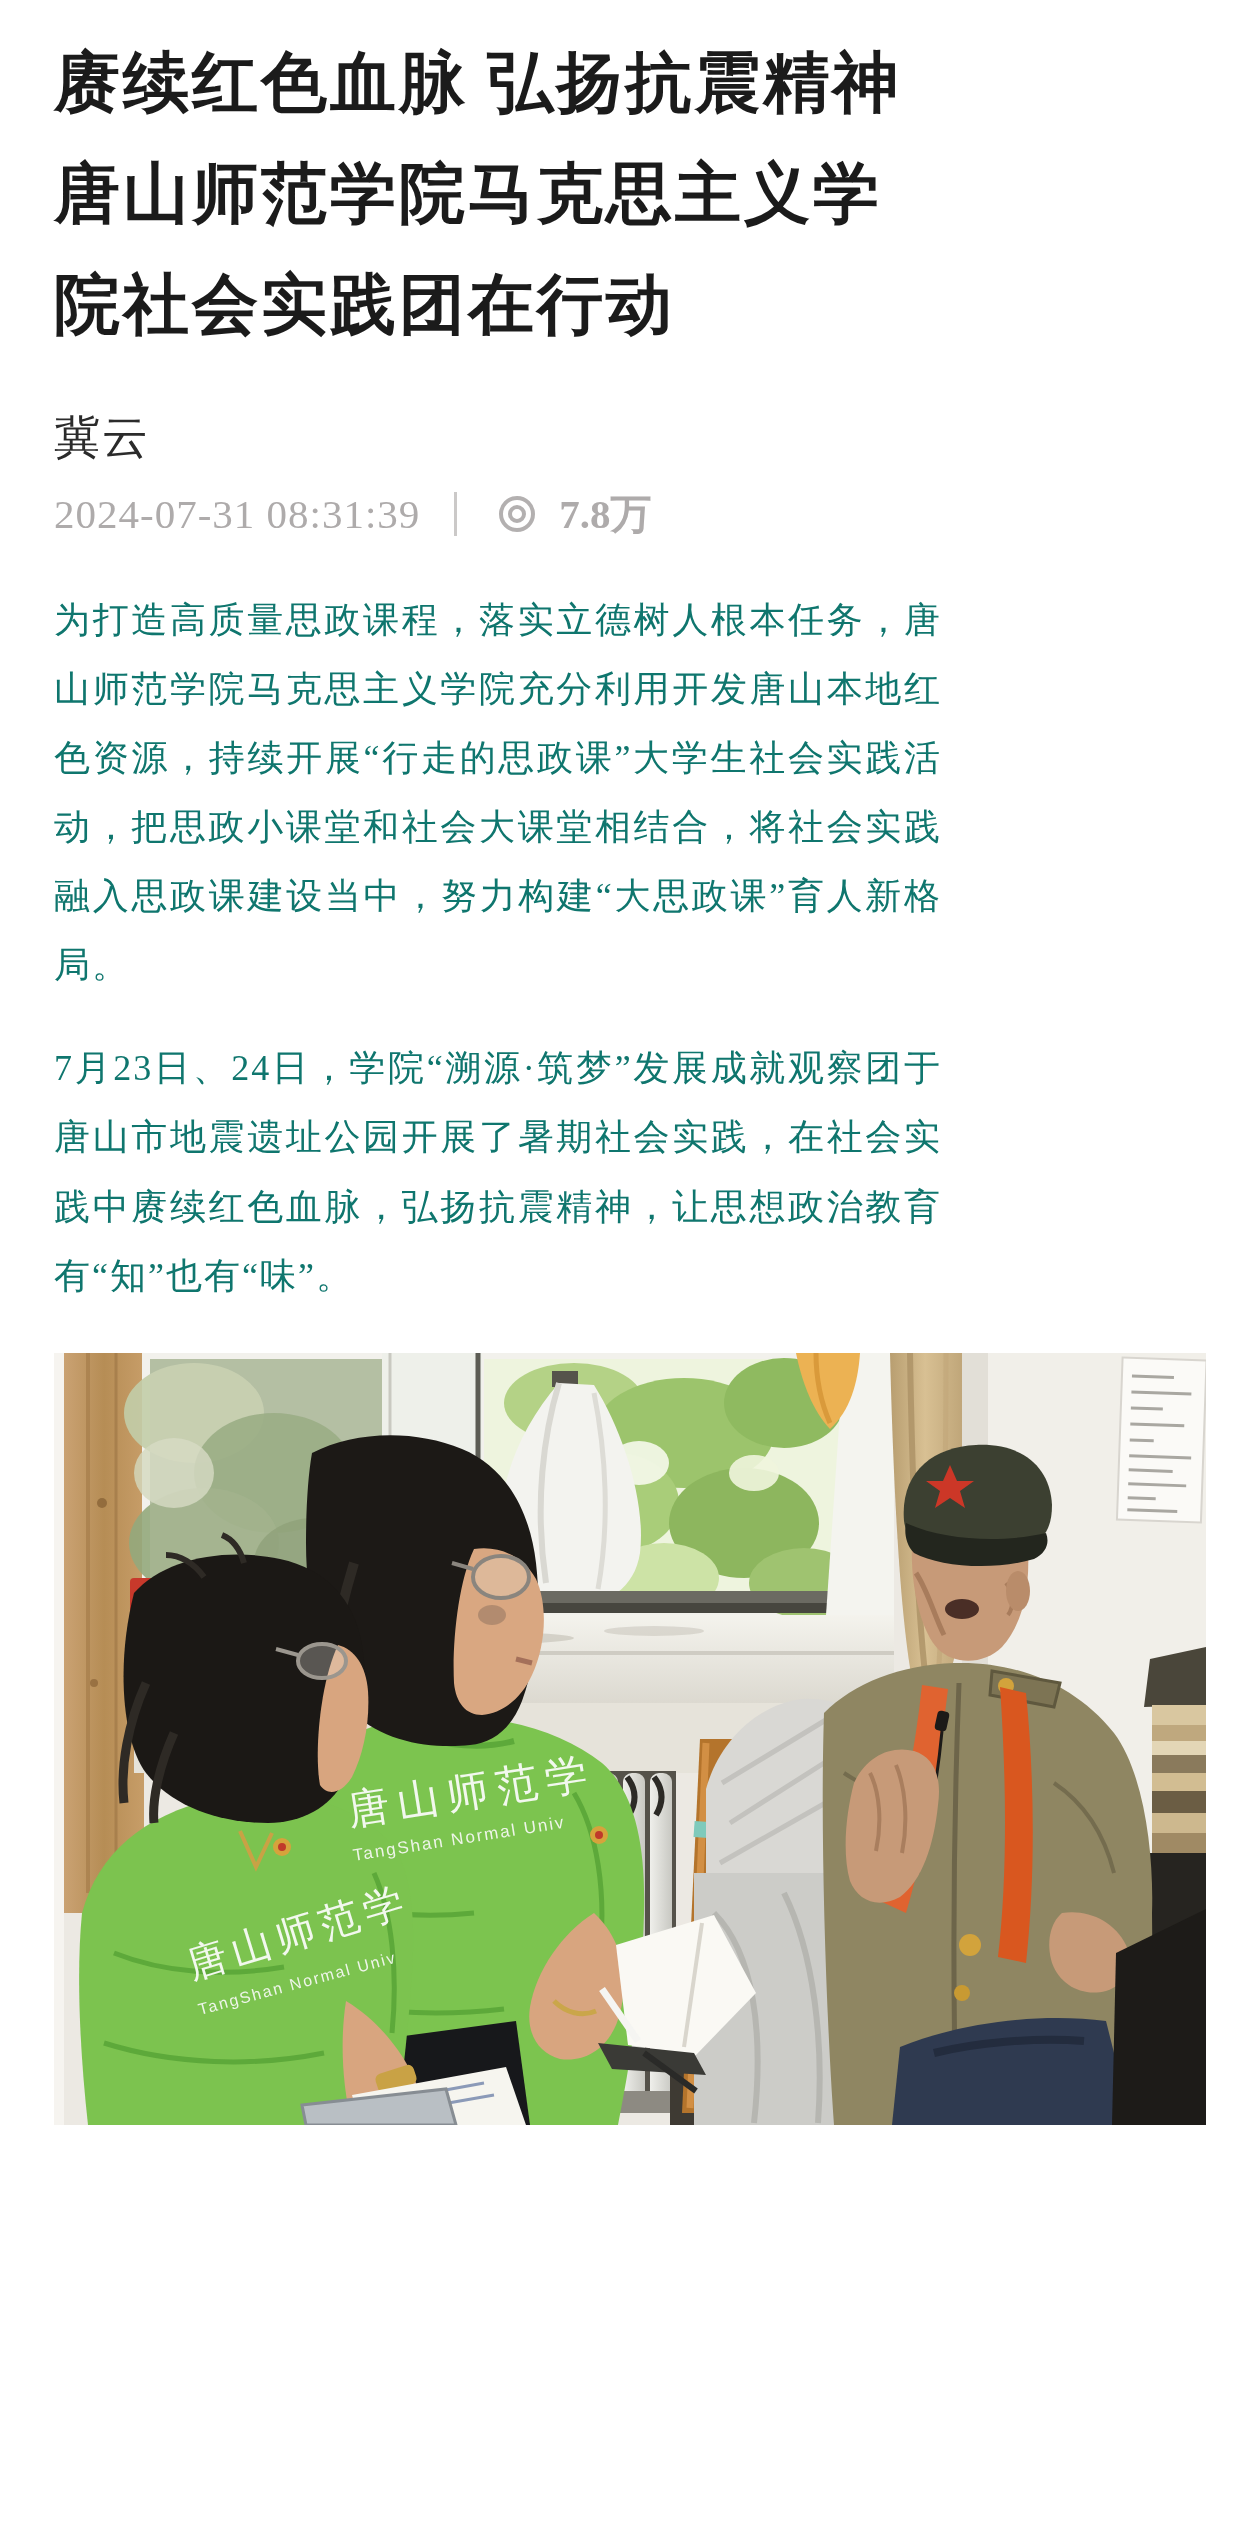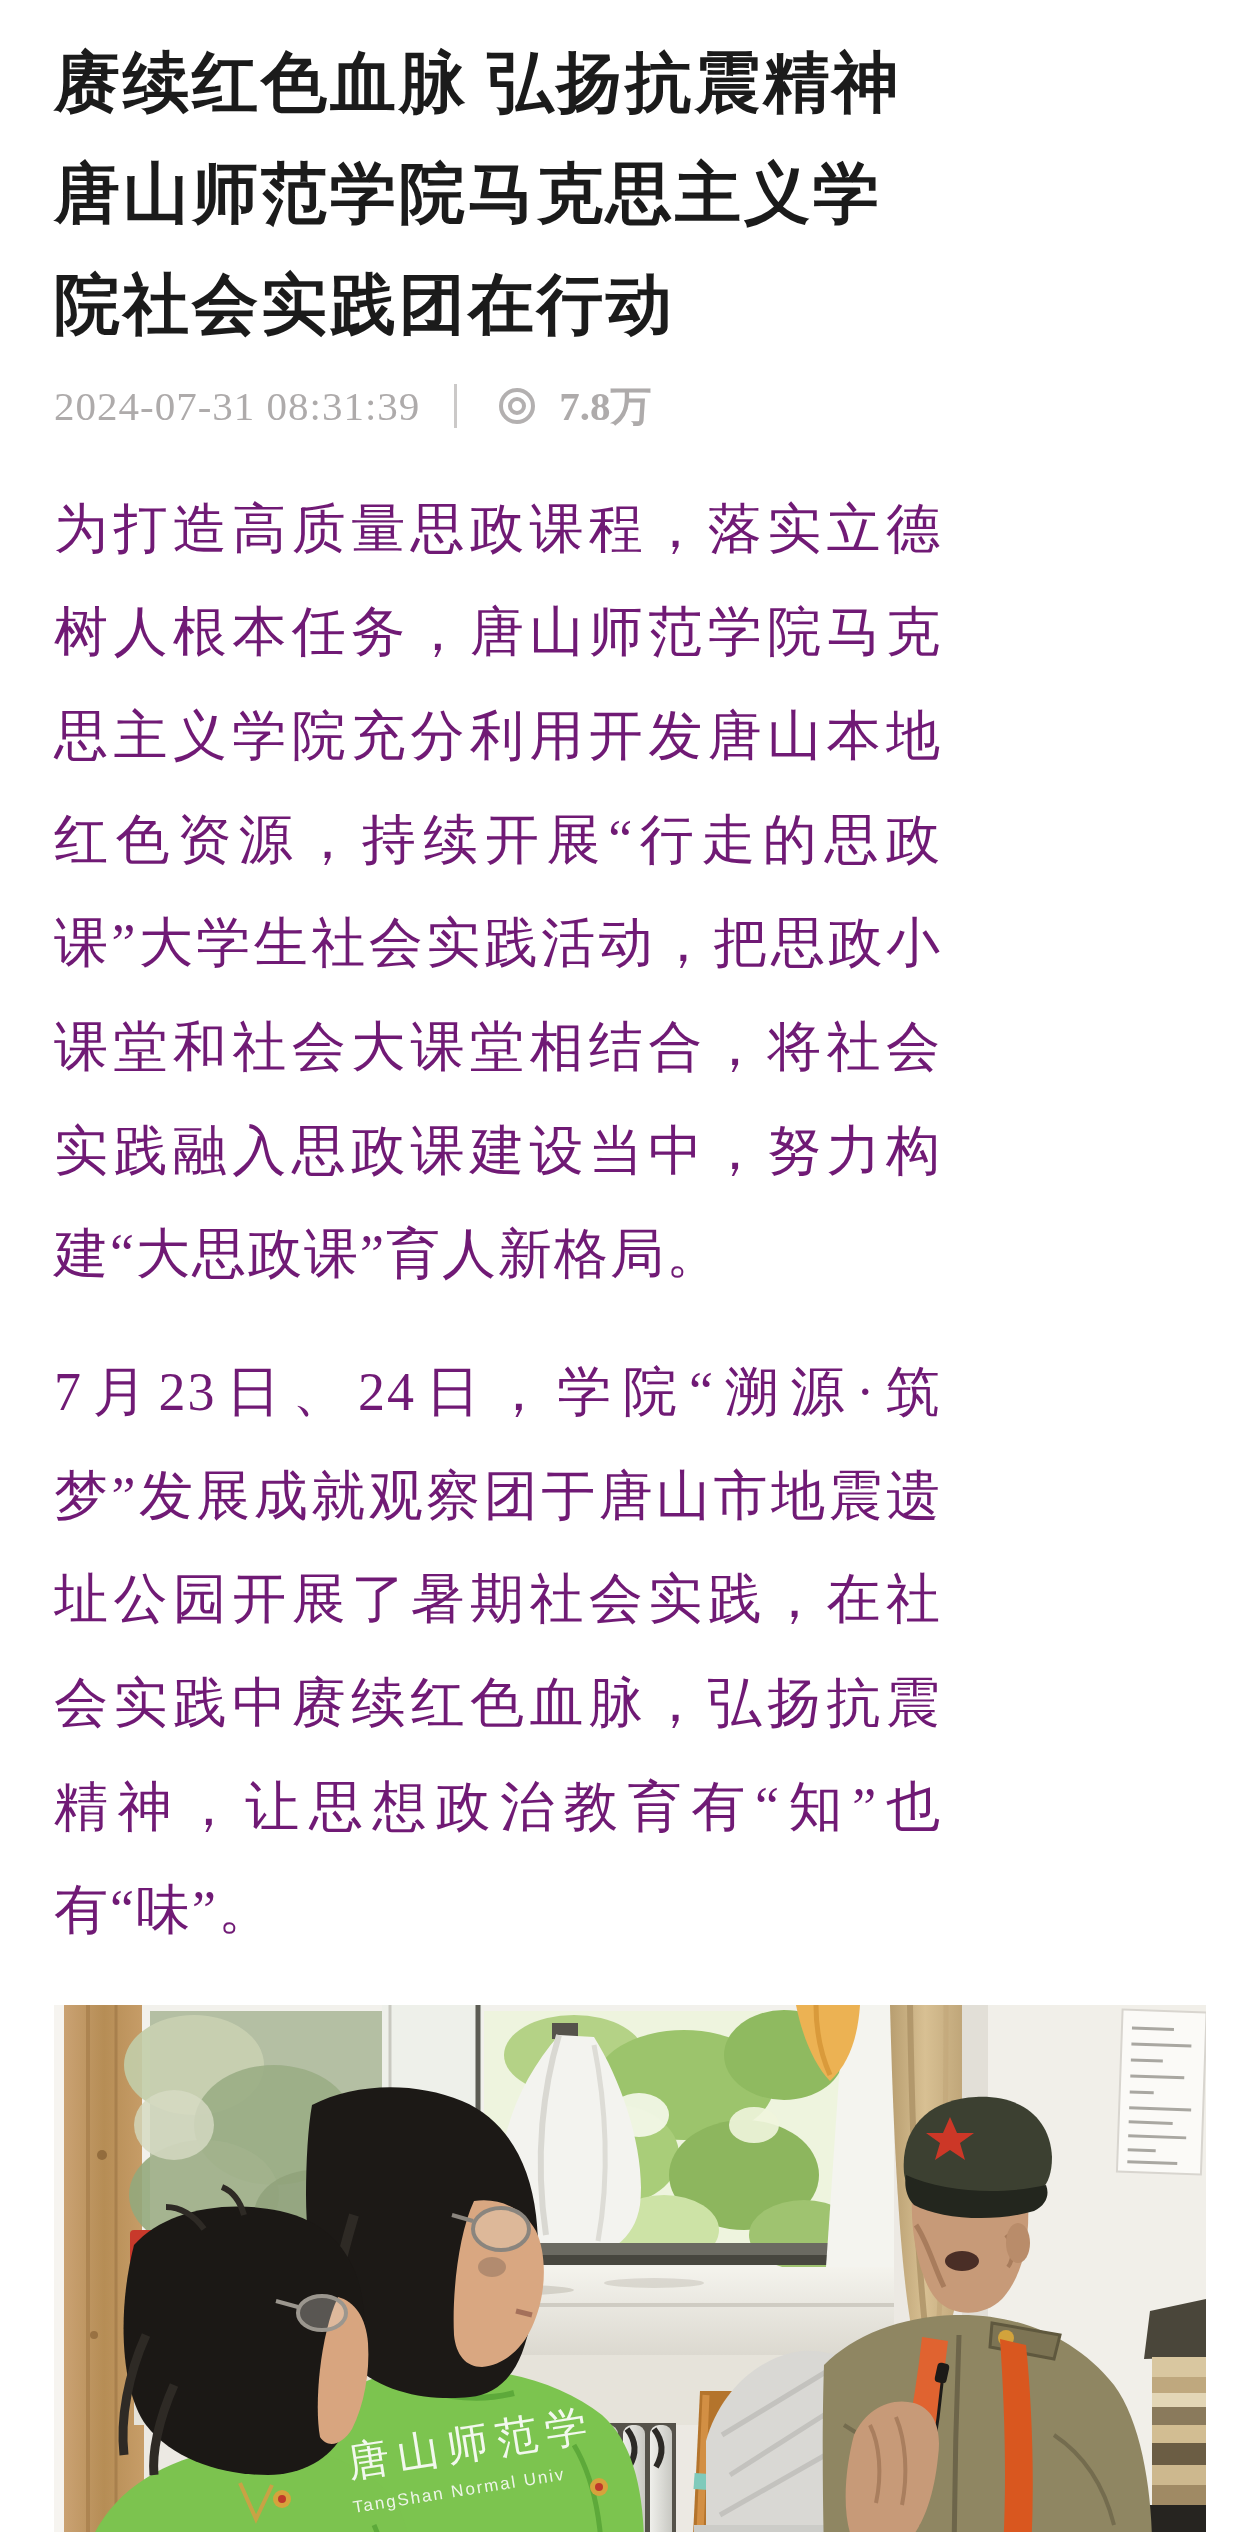--- a/index.html
+++ b/index.html
@@ -12,33 +12,34 @@
   }
   .author{margin-top:46px;font-size:46px;color:#2b2b2b;letter-spacing:2px;}
   .meta{margin-top:18px;display:flex;align-items:center;color:#aeabab;font-size:41px;}
   .meta-time{letter-spacing:1px;font-family:Liberation Serif, serif;}
   .meta-divider{width:3px;height:44px;background:#cbc9c8;margin:0 34px;}
   .views{display:flex;align-items:center;font-weight:bold;}
   .views .eye{margin-right:16px;display:block;}
   .article-body{margin-top:44px;}
   .article-body p{
     margin:0 0 34px;
-    font-size:54px;line-height:1.92;letter-spacing:2px;
-    color:#701a75;text-align:justify;
+    font-size:36px;line-height:1.92;letter-spacing:2px;
+    color:#0f766e;text-align:justify;
   }
   .photo-wrap{margin-top:42px;}
   .photo{display:block;width:1152px;height:772px;background:#ece9e3;}
 </style>
 </head>
 <body>
 
 <div class="page">
 
   <h1 class="title">赓续红色血脉 弘扬抗震精神 唐山师范学院马克思主义学院社会实践团在行动</h1>
 
+  <div class="author">冀云</div>
 
   <div class="meta">
     <span class="meta-time">2024-07-31 08:31:39</span>
     <span class="meta-divider"></span>
     <span class="views">
       <svg class="eye" width="52" height="44" viewBox="0 0 52 44">
         <circle cx="26" cy="22" r="16" fill="none" stroke="#b3b0b0" stroke-width="4"></circle>
         <circle cx="26" cy="22" r="7" fill="none" stroke="#b3b0b0" stroke-width="4"></circle>
       </svg>
       <span>7.8万</span>

